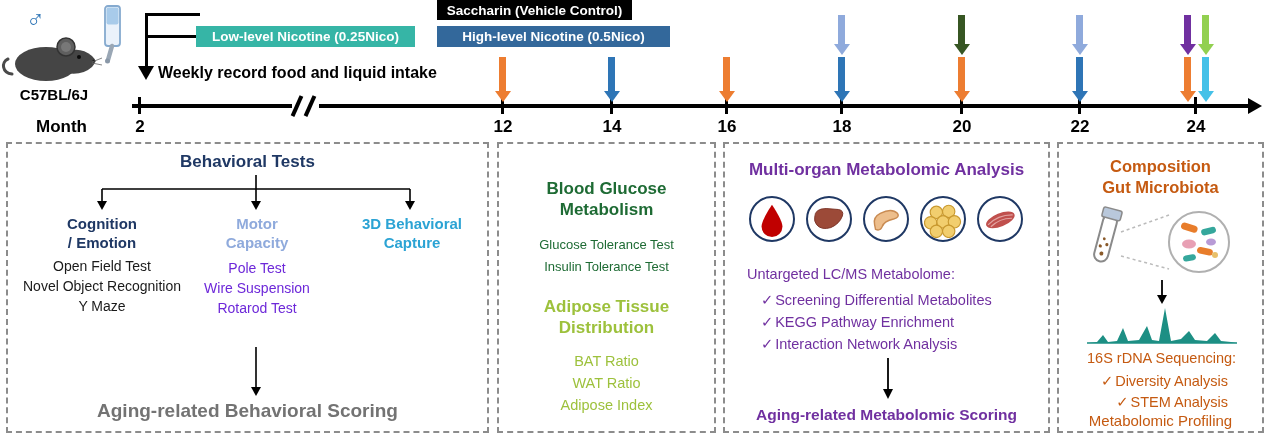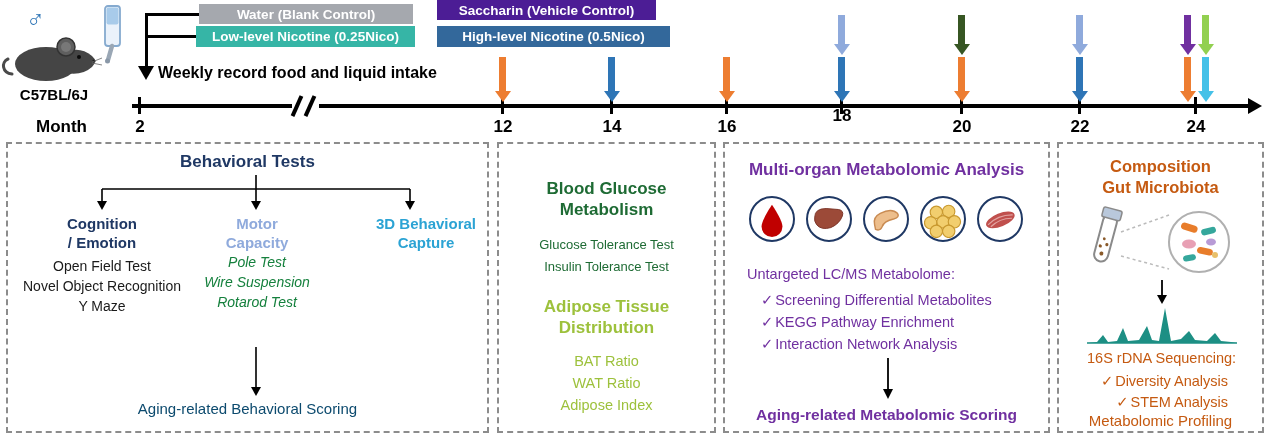--- a/index.html
+++ b/index.html
@@ -46,23 +46,22 @@
     <path d="M92 36 L102 32 M92 37 L102 39" stroke="#666" stroke-width="0.8"></path>
   </svg>
 
   <div class="abs" style="left:2px; top:86px; width:104px; text-align:center; font-weight:700; font-size:15px; color:#000;">C57BL/6J</div>
 
   <div class="blackline" style="left:145px; top:13px; width:2.5px; height:53px;"></div>
   <div class="blackline" style="left:145px; top:13px; width:55px; height:2.5px;"></div>
   <div class="blackline" style="left:145px; top:35px; width:52px; height:2.5px;"></div>
   <div class="tri-down-black" style="left:138px; top:66px;"></div>
 
-  <div class="legend-box" style="left: 199px; top: 4px; width: 214px; height: 20px; background: rgb(165, 168, 174);">Water (Blank Control)</div>
   <div class="legend-box" style="left: 196px; top: 26px; width: 219px; height: 21px; background: rgb(54, 181, 166);">Low-level Nicotine (0.25Nico)</div>
-  <div class="legend-box" style="left: 437px; top: 0; width: 219px; height: 20px; background: #4c1d95;">Saccharin (Vehicle Control)</div>
+  <div class="legend-box" style="left: 437px; top: 0; width: 195px; height: 20px; background: #000000;">Saccharin (Vehicle Control)</div>
   <div class="legend-box" style="left: 437px; top: 26px; width: 233px; height: 21px; background: rgb(51, 104, 155);">High-level Nicotine (0.5Nico)</div>
 
   <div class="abs" style="left:158px; top:64px; font-size:16px; font-weight:700; color:#000;">Weekly record food and liquid intake</div>
 
   <div class="blackline" style="left:132px; top:104px; width:1118px; height:4px;"></div>
   <div class="axis-head" style="left:1248px; top:98px;"></div>
   <div class="abs" style="left:292px; top:100px; width:27px; height:12px; background:#fff;"></div>
   <div class="slash" style="left:295px; top:95px;"></div>
   <div class="slash" style="left:308px; top:95px;"></div>
 
@@ -73,21 +72,21 @@
   <div class="tick" style="left:840px; top:97px;"></div>
   <div class="tick" style="left:960px; top:97px;"></div>
   <div class="tick" style="left:1078px; top:97px;"></div>
   <div class="tick" style="left:1194px; top:97px;"></div>
 
   <div class="abs" style="left:36px; top:117px; font-weight:700; font-size:17px; color:#000;">Month</div>
   <div class="tick-label" style="left:110px; top:117px;">2</div>
   <div class="tick-label" style="left:473px; top:117px;">12</div>
   <div class="tick-label" style="left:582px; top:117px;">14</div>
   <div class="tick-label" style="left:697px; top:117px;">16</div>
-  <div class="tick-label" style="left:812px; top:106px;text-align:center;">18</div>
+  <div class="tick-label" style="left:812px; top:117px;text-align:center;">18</div>
   <div class="tick-label" style="left:932px; top:117px;">20</div>
   <div class="tick-label" style="left:1050px; top:117px;">22</div>
   <div class="tick-label" style="left:1166px; top:117px;">24</div>
 
   <div class="tl-arrow" style="left:494px; top:57px; height:45px;">
     <div class="stem" style="background: rgb(237, 125, 49);"></div>
       <div class="head" style="border-top-color: rgb(237, 125, 49);"></div>
     </div>
   <div class="tl-arrow" style="left:603px; top:57px; height:45px;">
     <div class="stem" style="background: rgb(46, 117, 182);"></div>
@@ -158,35 +157,35 @@
         <div>Novel Object Recognition</div>
         <div>Y Maze</div>
       </div>
     </div>
 
     <div class="ctext" style="left:185px; top:70px; width:128px;">
       <div style="font-weight: 700; font-size: 15px; line-height: 19px; color: rgb(143, 170, 220);">
         <div>Motor</div>
         <div>Capacity</div>
       </div>
-      <div style="font-size: 14px; line-height: 20px; margin-top: 0; color: #15803d; font-style: italic;">
+      <div style="font-size: 14px; line-height: 20px; margin-top: 6px; color: #6d28d9;">
         <div>Pole Test</div>
         <div>Wire Suspension</div>
         <div>Rotarod Test</div>
       </div>
     </div>
 
-    <div class="ctext" style="left:334px; top:70px; width:168px;">
+    <div class="ctext" style="left:320px; top:70px; width:168px;">
       <div style="font-weight: 700; font-size: 15px; line-height: 19px; color: rgb(43, 163, 212);">
         <div>3D Behavioral</div>
         <div>Capture</div>
       </div>
     </div>
 
-    <div class="ctext" style="top:256px; font-size:15px; font-weight:400; color:#0c4a6e;">Aging-related Behavioral Scoring</div>
+    <div class="ctext" style="top:256px; font-size:19px; font-weight:700; color:#737373;">Aging-related Behavioral Scoring</div>
   </div>
 
   <div class="panel" style="left:497px; top:142px; width:219px; height:291px;">
     <div class="ctext" style="top: 34px; font-size: 17px; font-weight: 700; line-height: 21px; color: rgb(30, 107, 52);">
       <div>Blood Glucose</div>
       <div>Metabolism</div>
     </div>
     <div class="ctext" style="top: 90px; font-size: 13px; line-height: 22px; color: rgb(30, 107, 52);">
       <div>Glucose Tolerance Test</div>
       <div>Insulin Tolerance Test</div>

